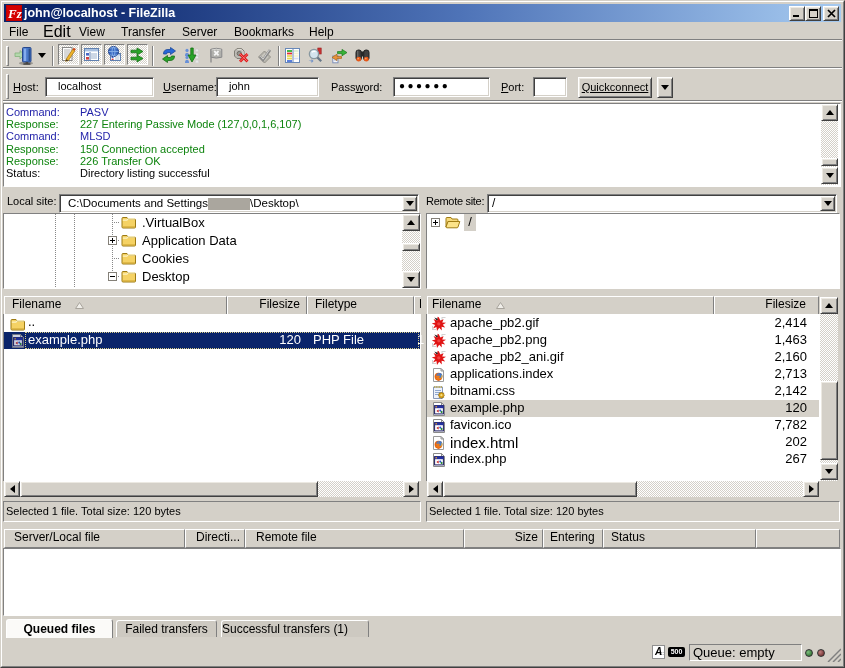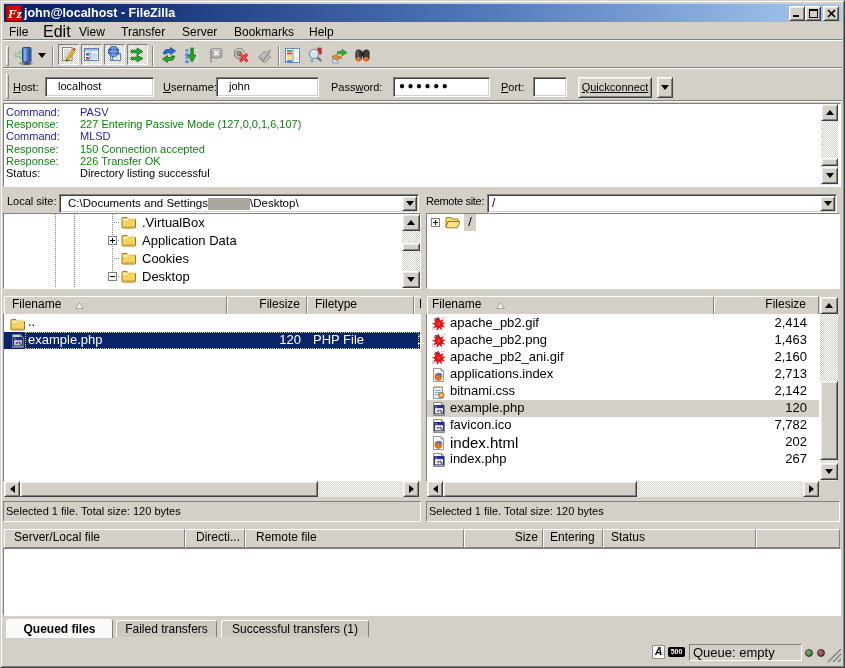--- a/index.html
+++ b/index.html
@@ -323,21 +323,21 @@
 <div class="hcell" style="left:461px;width:79px;text-align:right;padding-right:4px">Size</div>
 <div class="hcell" style="left:540px;width:60px;padding-left:6px">Entering</div>
 <div class="hcell" style="left:600px;width:153px;padding-left:7px">Status</div>
 <div class="hcell" style="left:753px;width:84px"></div>
 </div>
 
 <div class="ab sunken" style="left:3px;top:548px;width:838px;height:68px;background:#fff"></div>
 
 <div class="ab" style="left:6px;top:619px;width:107px;height:19px;background:#fbfaf8;border:1px solid #808080;border-bottom:none;border-top-color:#fff;border-left-color:#fff;font-weight:bold;text-align:center;line-height:18px;border-radius:3px 3px 0 0;font-size:12px">Queued files</div>
 <div class="ab" style="left:116px;top:620px;width:101px;height:17px;background:#cdc9c1;border:1px solid #808080;border-bottom:none;border-top-color:#fff;border-left-color:#fff;text-align:center;line-height:16px;border-radius:3px 3px 0 0;font-size:12px">Failed transfers</div>
-<div class="ab" style="left:221px;top:620px;width:148px;height:17px;background:#cdc9c1;border:1px solid #808080;border-bottom:none;border-top-color:#fff;border-left-color:#fff;text-align:center;line-height:16px;border-radius:3px 3px 0 0;font-size:12px">Successful transfers (1)</div>
+<div class="ab" style="left:221px;top:620px;width:148px;height:17px;background:#cdc9c1;border:1px solid #808080;border-bottom:none;border-top-color:#fff;border-left-color:#fff;text-align:left;line-height:16px;border-radius:3px 3px 0 0;font-size:12px">Successful transfers (1)</div>
 
 <svg width="0" height="0" style="position:absolute">
 <defs>
 <symbol id="i-folder" viewBox="0 0 16 16">
   <path d="M1 4.5 L1 13 Q1 14 2 14 L13.5 14 Q14.5 14 14.5 13 L14.5 6 Q14.5 5 13.5 5 L7 5 L6 3.5 L2 3.5 Q1 3.5 1 4.5 Z" fill="#f5d264" stroke="#9c7a14"></path>
   <path d="M1.8 6.2 L5.9 6.2 L7.1 4.9 L13.8 4.9" fill="none" stroke="#fdf3c4" stroke-width="1.2"></path>
   <path d="M1.4 12.8 L14.1 12.8" stroke="#d8ae3c"></path>
 </symbol>
 <symbol id="i-folderopen" viewBox="0 0 16 16">
   <path d="M1 4.5 L1 13 L3 7.5 L13 7.5 L13 6 Q13 5 12 5 L7 5 L6 3.5 L2 3.5 Q1 3.5 1 4.5 Z" fill="#f6d97a" stroke="#a07c14"></path>

